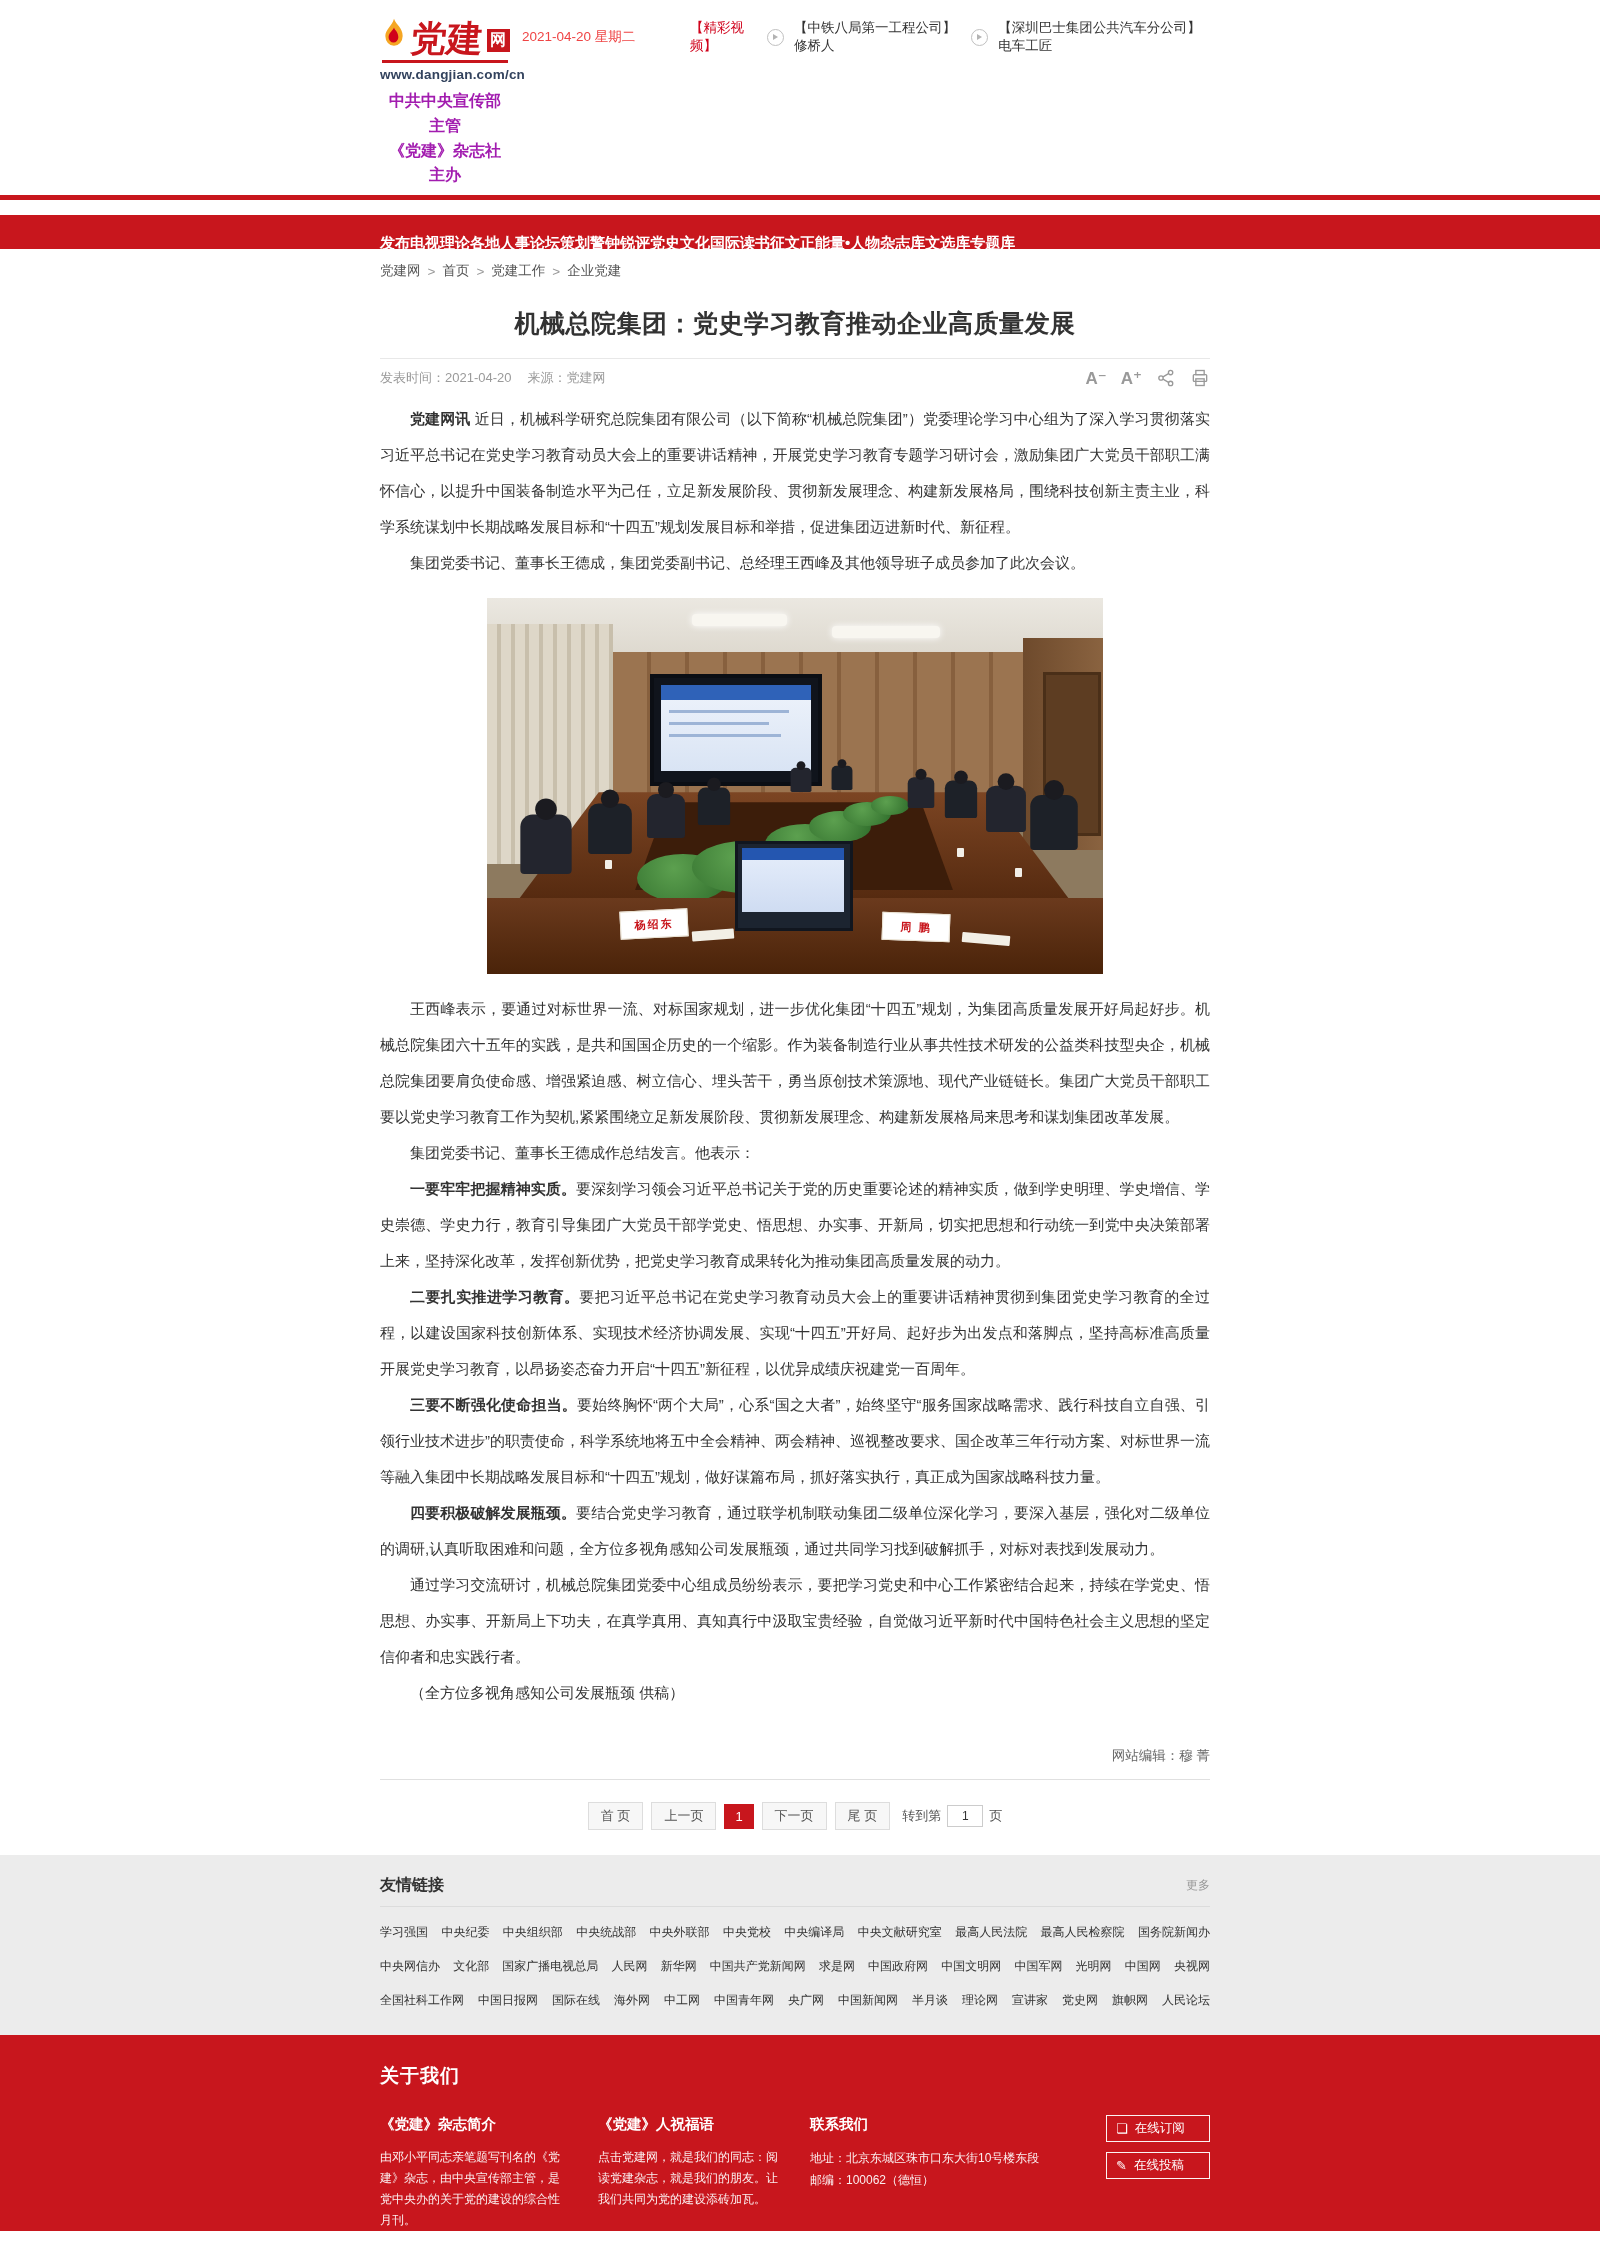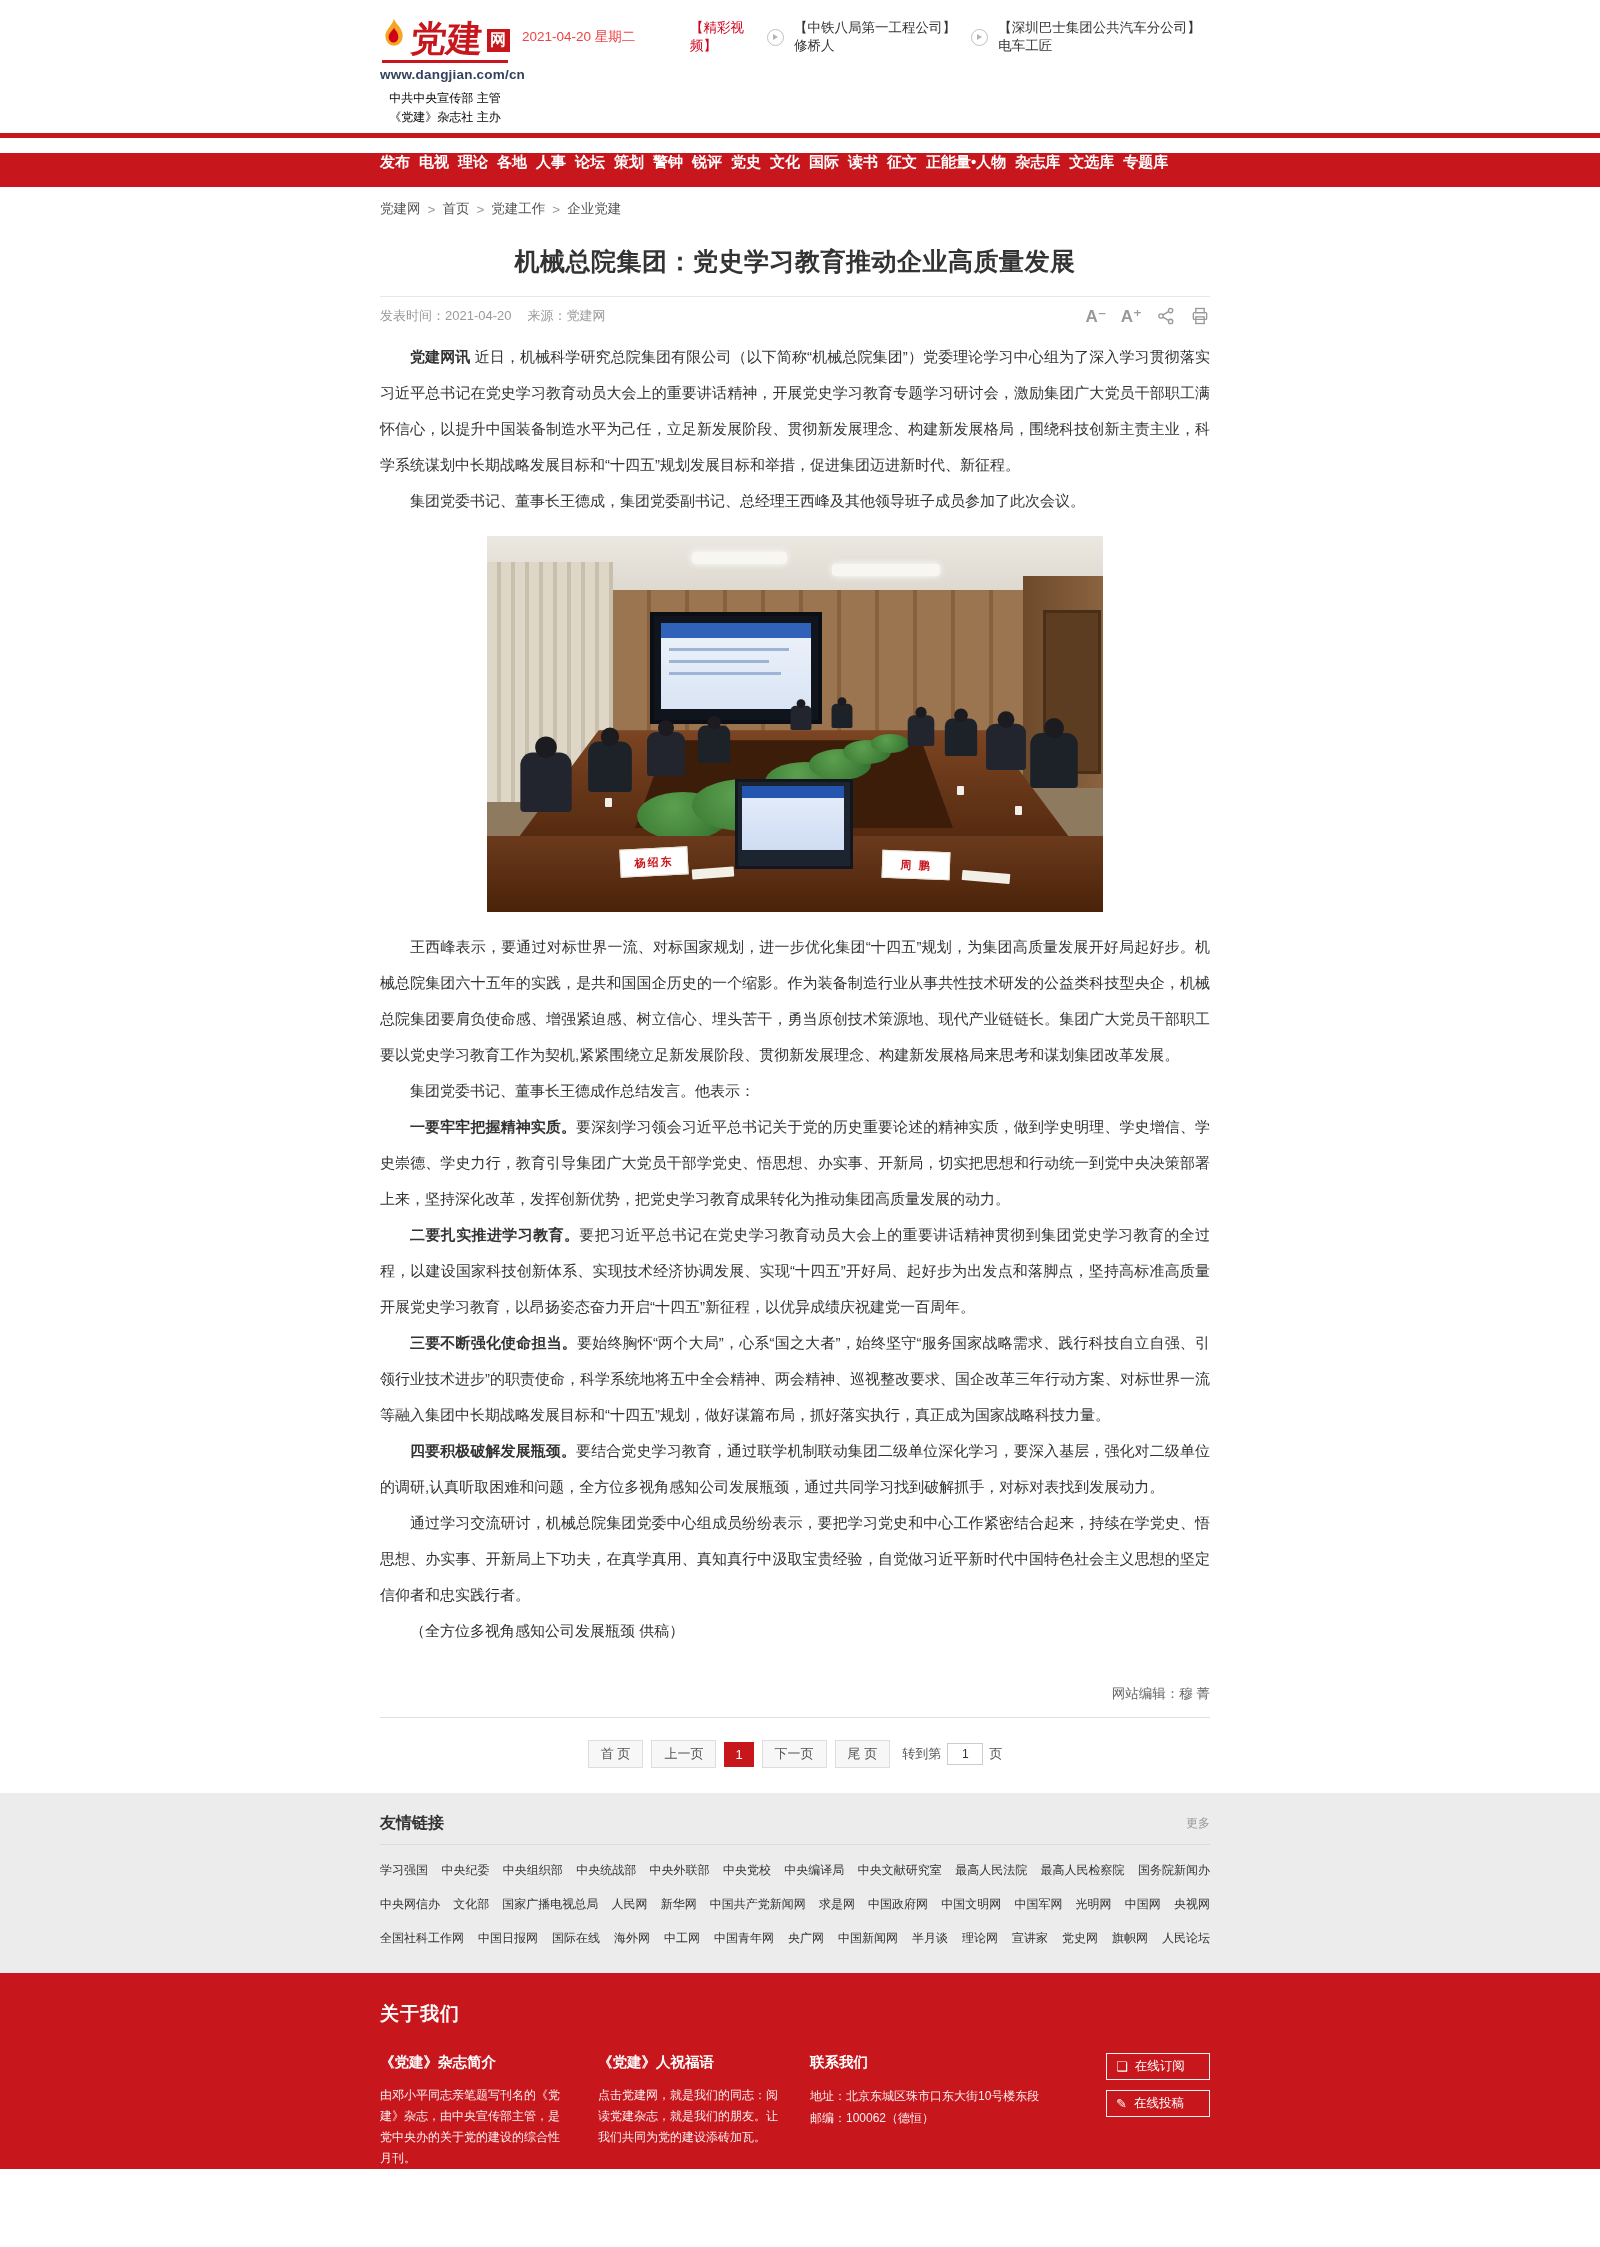--- a/index.html
+++ b/index.html
@@ -12,21 +12,21 @@
   .header-flex{display:flex;gap:12px;}
   .logo-col{width:130px;flex:none;text-align:center;}
   .logo-row{display:flex;align-items:flex-end;justify-content:center;gap:4px;height:46px;}
   .flame{width:26px;height:34px;margin-bottom:4px;}
   .brand-text{font-family:"DejaVu Serif","Liberation Serif",serif;font-weight:bold;font-size:36px;
               color:#c8161d;line-height:1;transform:skewX(-5deg);}
   .net-box{width:23px;height:23px;background:#c8161d;color:#fff;font-size:16px;font-weight:bold;
            display:flex;align-items:center;justify-content:center;margin-bottom:4px;flex:none;}
   .logo-rule{height:3px;background:#c8161d;margin:4px 2px 4px;}
   .domain{font-size:13.5px;font-weight:bold;color:#33435e;letter-spacing:.2px;}
-  .credits{font-size:12px;color:#000000;line-height:1.55;margin-top:7px;}
+  .credits{font-size:16px;color:#a21caf;line-height:1.55;margin-top:7px;font-weight:bold;}
   .header-right{flex:1;}
   .banner-row{display:flex;gap:14px;}
   .banner1{width:460px;height:78px;position:relative;overflow:hidden;border-radius:2px;cursor:pointer;
            background:linear-gradient(105deg,#b92a12,#e0551d 40%,#ef8126 68%,#cf3a12);}
   .b1-notice{position:absolute;left:86px;top:7px;color:rgba(255,255,255,.95);font-size:11px;}
   .b1-notice2{position:absolute;left:58px;top:36px;color:rgba(255,255,255,.8);font-size:11px;}
   .b1-date{position:absolute;right:10px;bottom:4px;color:rgba(255,240,200,.95);font-size:10px;}
   .b1-values{position:absolute;left:160px;top:4px;color:#fffbe6;font-weight:bold;font-size:14.5px;
              line-height:24px;letter-spacing:6px;text-shadow:0 1px 2px rgba(110,20,0,.65);}
   .b1-gate{position:absolute;left:8px;top:18px;width:64px;height:52px;background:#a8321b;border-radius:4px 4px 0 0;
@@ -41,21 +41,21 @@
   .date-text{color:#ef4444;width:168px;flex:none;}
   .ticker{display:flex;align-items:center;gap:10px;}
   .ticker-label{color:#d0021b;cursor:pointer;}
   .ticker-item{color:#333;cursor:pointer;}
   .play{width:15px;height:15px;border:1px solid #c0c0c0;border-radius:50%;position:relative;flex:none;}
   .play::after{content:"";position:absolute;left:5px;top:4px;border-left:5px solid #b3b3b3;
                border-top:3.5px solid transparent;border-bottom:3.5px solid transparent;}
 
   .red-strip{height:5px;background:#c8161d;margin-top:7px;}
   .main-nav{height:34px;background:#c8161d;margin-top:15px;}
-  .nav-inner{width:1220px;margin-left:380px;display:flex;align-items:flex-start;height:38px;gap:9px;}
+  .nav-inner{width:1220px;margin-left:380px;display:flex;align-items:flex-end;height:38px;}
   .nav-item{color:#fff;font-size:15px;font-weight:bold;text-decoration:none;cursor:pointer;white-space:nowrap;}
 
   .breadcrumb{margin-top:13px;font-size:13.5px;color:#555;display:flex;gap:7px;align-items:center;}
   .crumb{cursor:pointer;}
   .crumb-sep{color:#999;}
 
   
   .article-title{margin-top:27px;text-align:center;font-size:25px;font-weight:bold;color:#333;letter-spacing:.5px;}
   .title-rule{height:1px;background:#e8e8e8;margin-top:18px;}
   .meta-row{display:flex;justify-content:space-between;align-items:center;margin-top:9px;}

